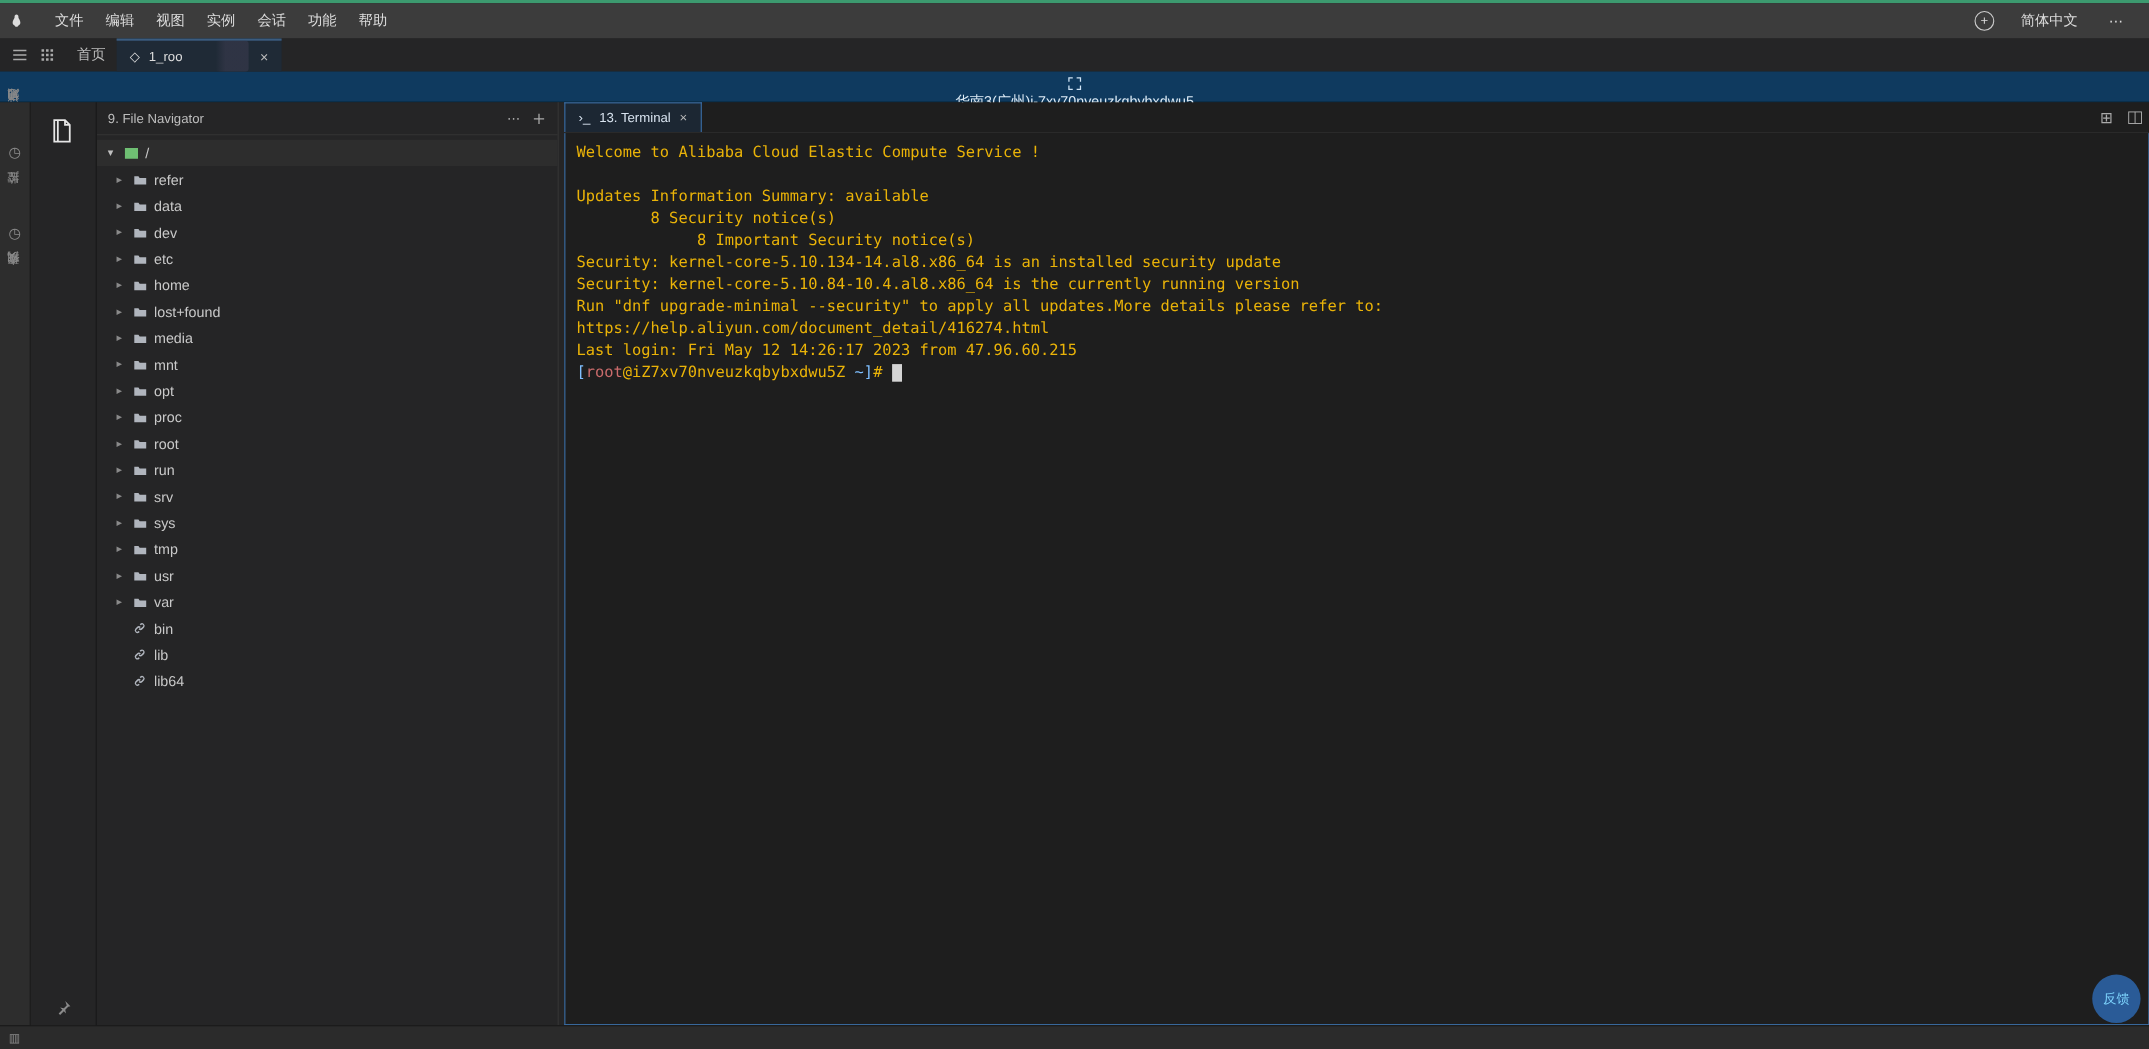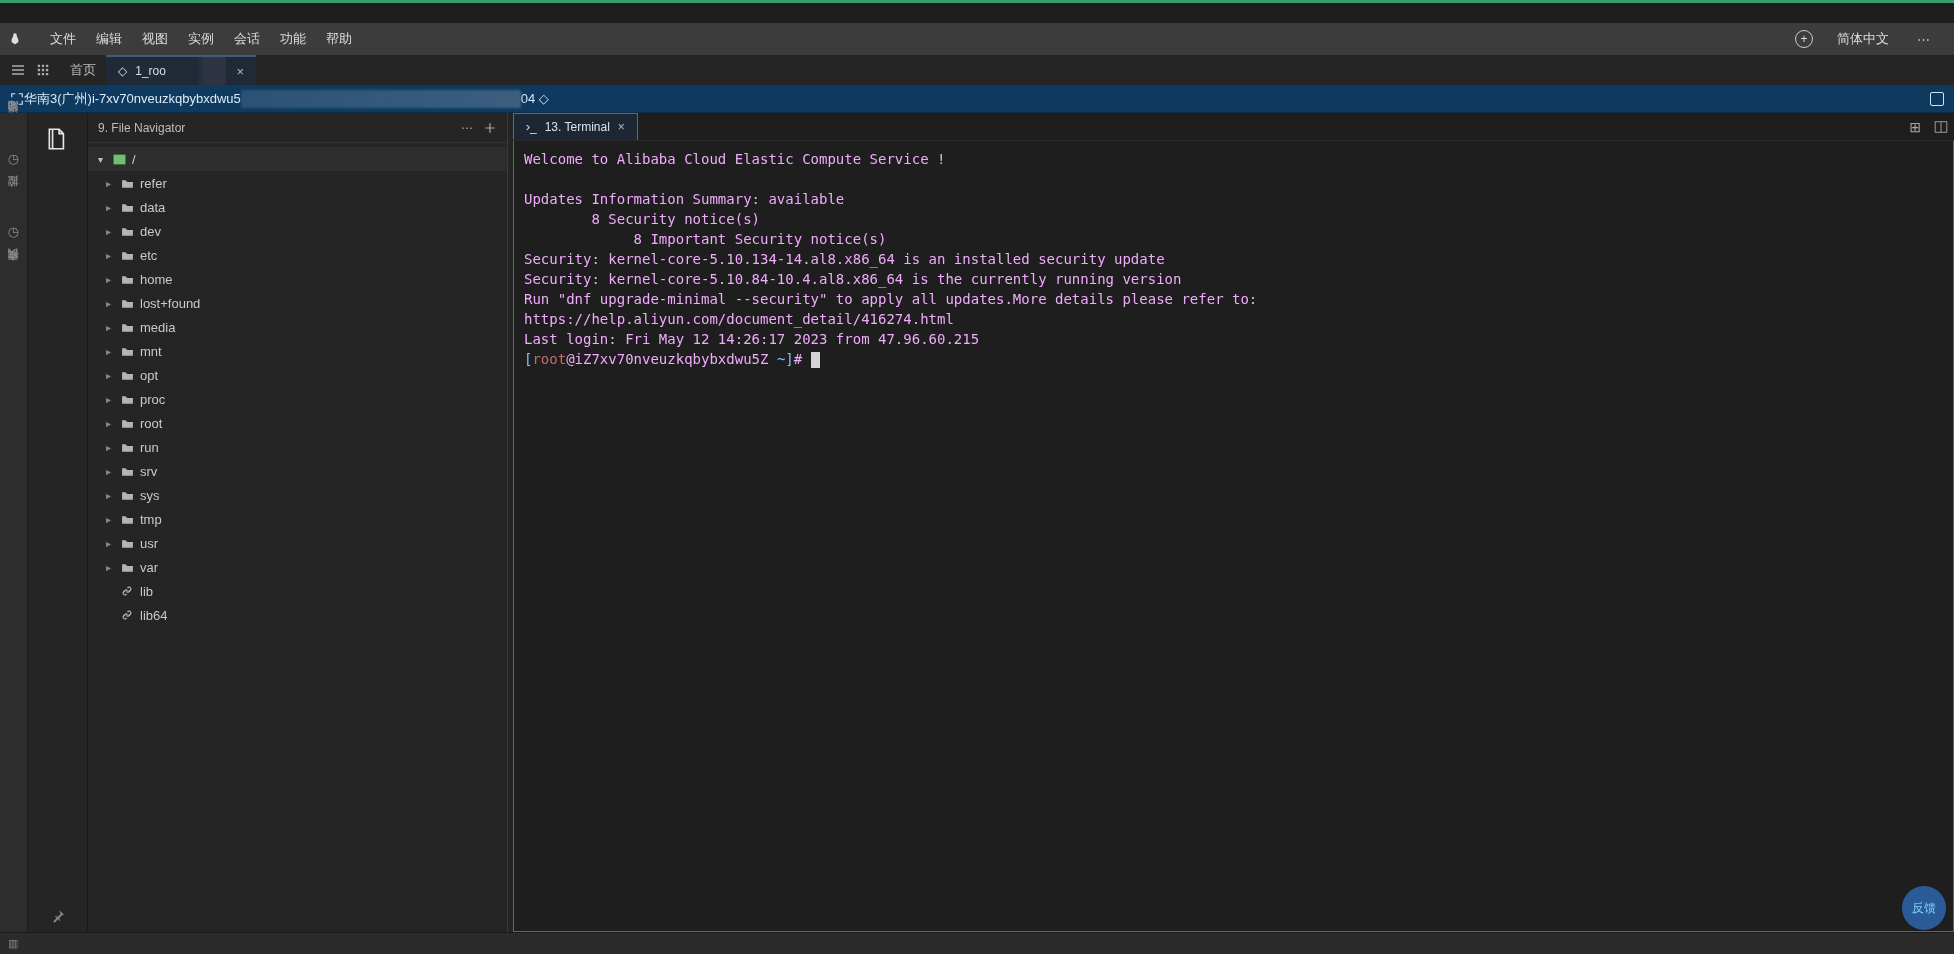--- a/index.html
+++ b/index.html
@@ -21,21 +21,20 @@
 
 .menubar {
   height: 26px;
   background: #3c3c3c;
   display: flex;
   align-items: center;
   padding: 16px 8px;
   gap: 2px;
   color: #ddd;
   font-size: 13px;
-  margin-top: 20px;
 }
 .menubar .menu-item { padding: 0 10px; height: 26px; display: flex; align-items: center; cursor: pointer; }
 .menubar .spacer { flex: 1; }
 .menubar .right { display: flex; align-items: center; gap: 14px; padding-right: 12px; }
 .menubar .plus-circ {
   width: 18px; height: 18px; border: 1.5px solid #ccc; border-radius: 50%;
   display: flex; align-items: center; justify-content: center; font-size: 12px;
 }
 .penguin { width: 14px; height: 14px; display:inline-block;}
 .penguin svg { width:14px; height:14px; }
@@ -62,20 +61,21 @@
 
 .connbar {
   height: 28px;
   background: #0f3a5f;
   color:#dceaf5;
   display:flex; align-items:center;
   padding: 4px 10px;
   font-size: 13px;
   gap: 0;
   border-bottom: 1px solid #0a2d48;
+  flex-direction: column;
 }
 .connbar .conn-text { white-space: nowrap; }
 .connbar .blur {
   width: 280px; height: 18px;
   background: linear-gradient(90deg, rgba(90,120,150,0.4), rgba(90,120,150,0.6));
   filter: blur(1px); border-radius:2px;
 }
 .connbar .suffix { color:#cfe3f5; }
 .connbar .spacer { flex:1; }
 .connbar .chev { width:14px; height:14px; border:1px solid #cfe3f5; border-radius:2px;}
@@ -160,21 +160,21 @@
 .terminal {
   flex:1; border:1px solid #3b6fa8; border-top:none;
   padding: 8px 10px;
   font-family: Consolas, Menlo, monospace;
   font-size: 14px;
   line-height: 20px;
   color:#d4d4d4;
   white-space: pre;
   overflow:auto;
 }
-.terminal .pl { color:#f0abfc;}
+.terminal .pl { color:#eab308;}
 .terminal .br { color:#7fbfff;}
 .terminal .usr { color:#c96b6b;}
 .terminal .cursor {
   display:inline-block; width:9px; height:16px; background:#d4d4d4; vertical-align:middle;
 }
 
 
 .feedback {
   position:absolute; right:8px; bottom:24px;
   width:44px; height:44px; border-radius:50%;
@@ -447,20 +447,29 @@
             <span>usr</span>
           </div>
           <div class="tree-row depth1">
             <span class="arrow">▸</span>
             <span class="ico folder">
               <svg width="13" height="11" viewBox="0 0 24 20">
                 <path fill="#b0b5bd" d="M2 4h7l2 3h11v11H2z"></path>
               </svg>
             </span>
             <span>var</span>
+          </div>
+          <div class="tree-row depth1">
+            <span class="arrow" style="visibility: hidden;">▸</span>
+            <span class="ico link">
+              <svg width="12" height="12" viewBox="0 0 24 24">
+                <path fill="#b0b5bd" d="M10 14a5 5 0 0 0 7 0l3-3a5 5 0 0 0-7-7l-1 1 2 2 1-1a2 2 0 1 1 3 3l-3 3a2 2 0 0 1-3 0zM14 10a5 5 0 0 0-7 0l-3 3a5 5 0 0 0 7 7l1-1-2-2-1 1a2 2 0 1 1-3-3l3-3a2 2 0 0 1 3 0z"></path>
+              </svg>
+            </span>
+            <span>bin</span>
           </div>
           <div class="tree-row depth1">
             <span class="arrow" style="visibility: hidden;">▸</span>
             <span class="ico link">
               <svg width="12" height="12" viewBox="0 0 24 24">
                 <path fill="#b0b5bd" d="M10 14a5 5 0 0 0 7 0l3-3a5 5 0 0 0-7-7l-1 1 2 2 1-1a2 2 0 1 1 3 3l-3 3a2 2 0 0 1-3 0zM14 10a5 5 0 0 0-7 0l-3 3a5 5 0 0 0 7 7l1-1-2-2-1 1a2 2 0 1 1-3-3l3-3a2 2 0 0 1 3 0z"></path>
               </svg>
             </span>
             <span>lib</span>
           </div>

